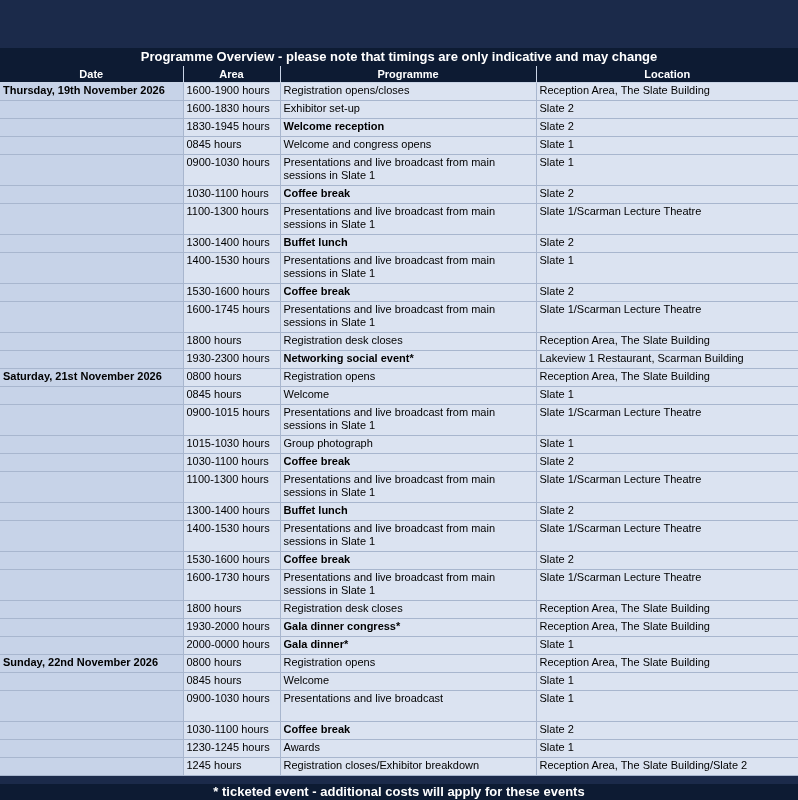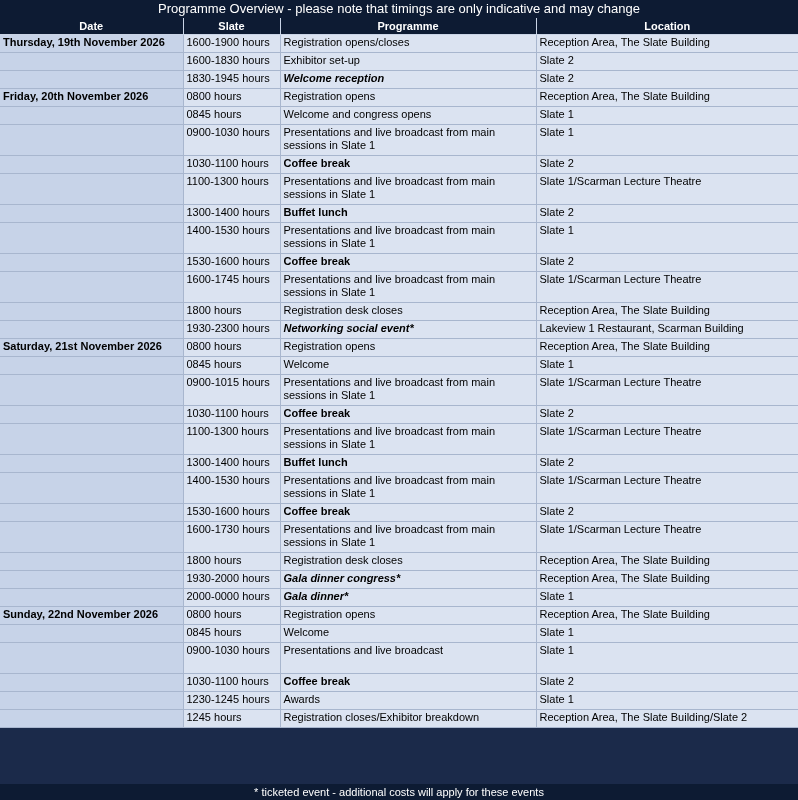--- a/index.html
+++ b/index.html
@@ -15,31 +15,32 @@
     height: 800px;
     position: relative;
     background: #1b2a4a;
     overflow: hidden;
     box-sizing: border-box;
   }
   .title-bar {
     background: #0d1b33;
     color: #ffffff;
     font-size: 13px;
-    font-weight: normal;
+    font-weight: bold;
     text-align: center;
     line-height: 16px;
     height: 16px;
     padding: 1px 0 1px 0;
+    margin-top: 48px;
   }
   .footer-bar {
     background: #0d1b33;
     color: #ffffff;
-    font-size: 11px;
-    font-weight: normal;
+    font-size: 13px;
+    font-weight: bold;
     text-align: center;
     line-height: 16px;
     height: 16px;
     position: absolute;
     left: 0;
     right: 0;
     bottom: 0;
   }
   table.prog {
     border-collapse: collapse;
@@ -87,42 +88,42 @@
   }
   td.prog-cell {
     background: #dbe3f1;
     margin-left: 33px;
   }
   td.loc-cell {
     background: #dbe3f1;
     border-right: none;
   }
   .b { font-weight: bold; }
-  .bi { font-weight: bold; font-style: italic; }
+  .bi { font-weight: bold; }
   tr.r1 td { height: 14px; }
   tr.r2 td { height: 27px; }
 </style>
 </head>
 <body>
 
 <div id="page">
 
   <div class="title-bar">Programme Overview - please note that timings are only indicative and may change</div>
 
   <table class="prog">
     <colgroup>
       <col class="c-date">
       <col class="c-time">
       <col class="c-prog">
       <col class="c-loc">
     </colgroup>
     <thead>
       <tr>
         <th>Date</th>
-        <th>Slate</th>
+        <th>Area</th>
         <th>Programme</th>
         <th style="border-right:none;">Location</th>
       </tr>
     </thead>
     <tbody id="prog-body">
         <tr class="r1">
           <td class="date-cell">Thursday, 19th November 2026</td>
           <td class="time-cell">1600-1900 hours</td>
           <td class="prog-cell"><span>Registration opens/closes</span></td>
           <td class="loc-cell">Reception Area, The Slate Building</td>
@@ -133,26 +134,20 @@
           <td class="prog-cell"><span>Exhibitor set-up</span></td>
           <td class="loc-cell">Slate 2</td>
         </tr>
         <tr class="r1">
           <td class="date-cell empty"></td>
           <td class="time-cell">1830-1945 hours</td>
           <td class="prog-cell"><span class="bi">Welcome reception</span></td>
           <td class="loc-cell">Slate 2</td>
         </tr>
         <tr class="r1">
-          <td class="date-cell">Friday, 20th November 2026</td>
-          <td class="time-cell">0800 hours</td>
-          <td class="prog-cell"><span>Registration opens</span></td>
-          <td class="loc-cell">Reception Area, The Slate Building</td>
-        </tr>
-        <tr class="r1">
           <td class="date-cell empty"></td>
           <td class="time-cell">0845 hours</td>
           <td class="prog-cell"><span>Welcome and congress opens</span></td>
           <td class="loc-cell">Slate 1</td>
         </tr>
         <tr class="r2">
           <td class="date-cell empty"></td>
           <td class="time-cell">0900-1030 hours</td>
           <td class="prog-cell"><span>Presentations and live broadcast from main sessions in Slate 1</span></td>
           <td class="loc-cell">Slate 1</td>
@@ -218,20 +213,26 @@
           <td class="loc-cell">Slate 1</td>
         </tr>
         <tr class="r2">
           <td class="date-cell empty"></td>
           <td class="time-cell">0900-1015 hours</td>
           <td class="prog-cell"><span>Presentations and live broadcast from main sessions in Slate 1</span></td>
           <td class="loc-cell">Slate 1/Scarman Lecture Theatre</td>
         </tr>
         <tr class="r1">
           <td class="date-cell empty"></td>
+          <td class="time-cell">1015-1030 hours</td>
+          <td class="prog-cell"><span>Group photograph</span></td>
+          <td class="loc-cell">Slate 1</td>
+        </tr>
+        <tr class="r1">
+          <td class="date-cell empty"></td>
           <td class="time-cell">1030-1100 hours</td>
           <td class="prog-cell"><span class="b">Coffee break</span></td>
           <td class="loc-cell">Slate 2</td>
         </tr>
         <tr class="r2">
           <td class="date-cell empty"></td>
           <td class="time-cell">1100-1300 hours</td>
           <td class="prog-cell"><span>Presentations and live broadcast from main sessions in Slate 1</span></td>
           <td class="loc-cell">Slate 1/Scarman Lecture Theatre</td>
         </tr>

